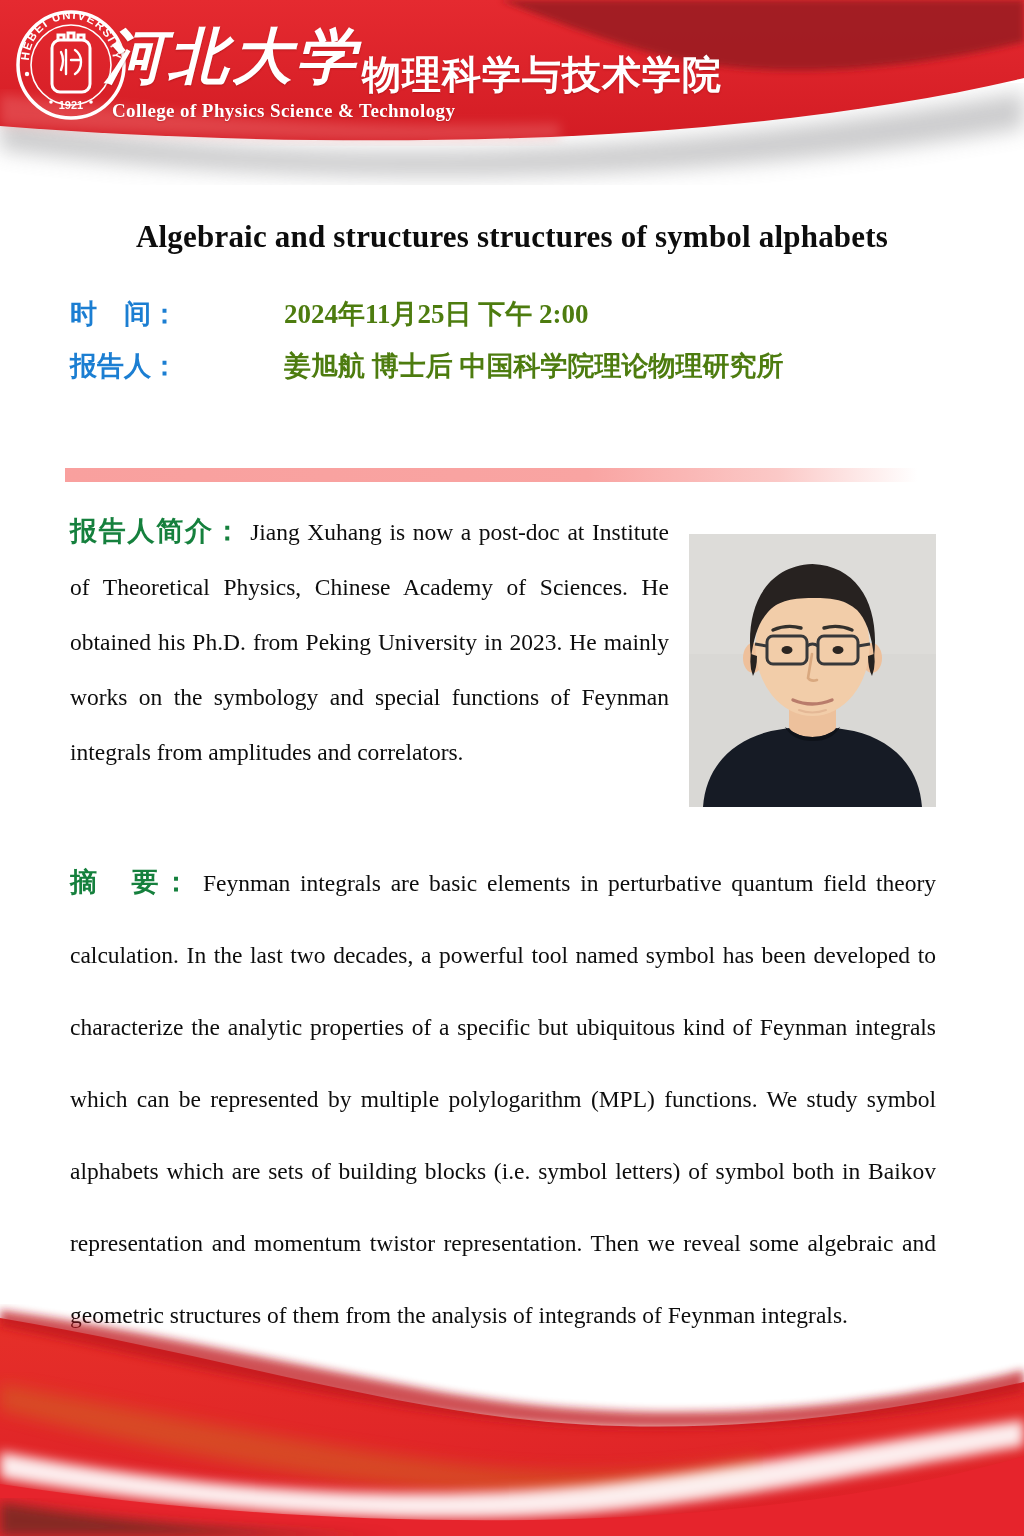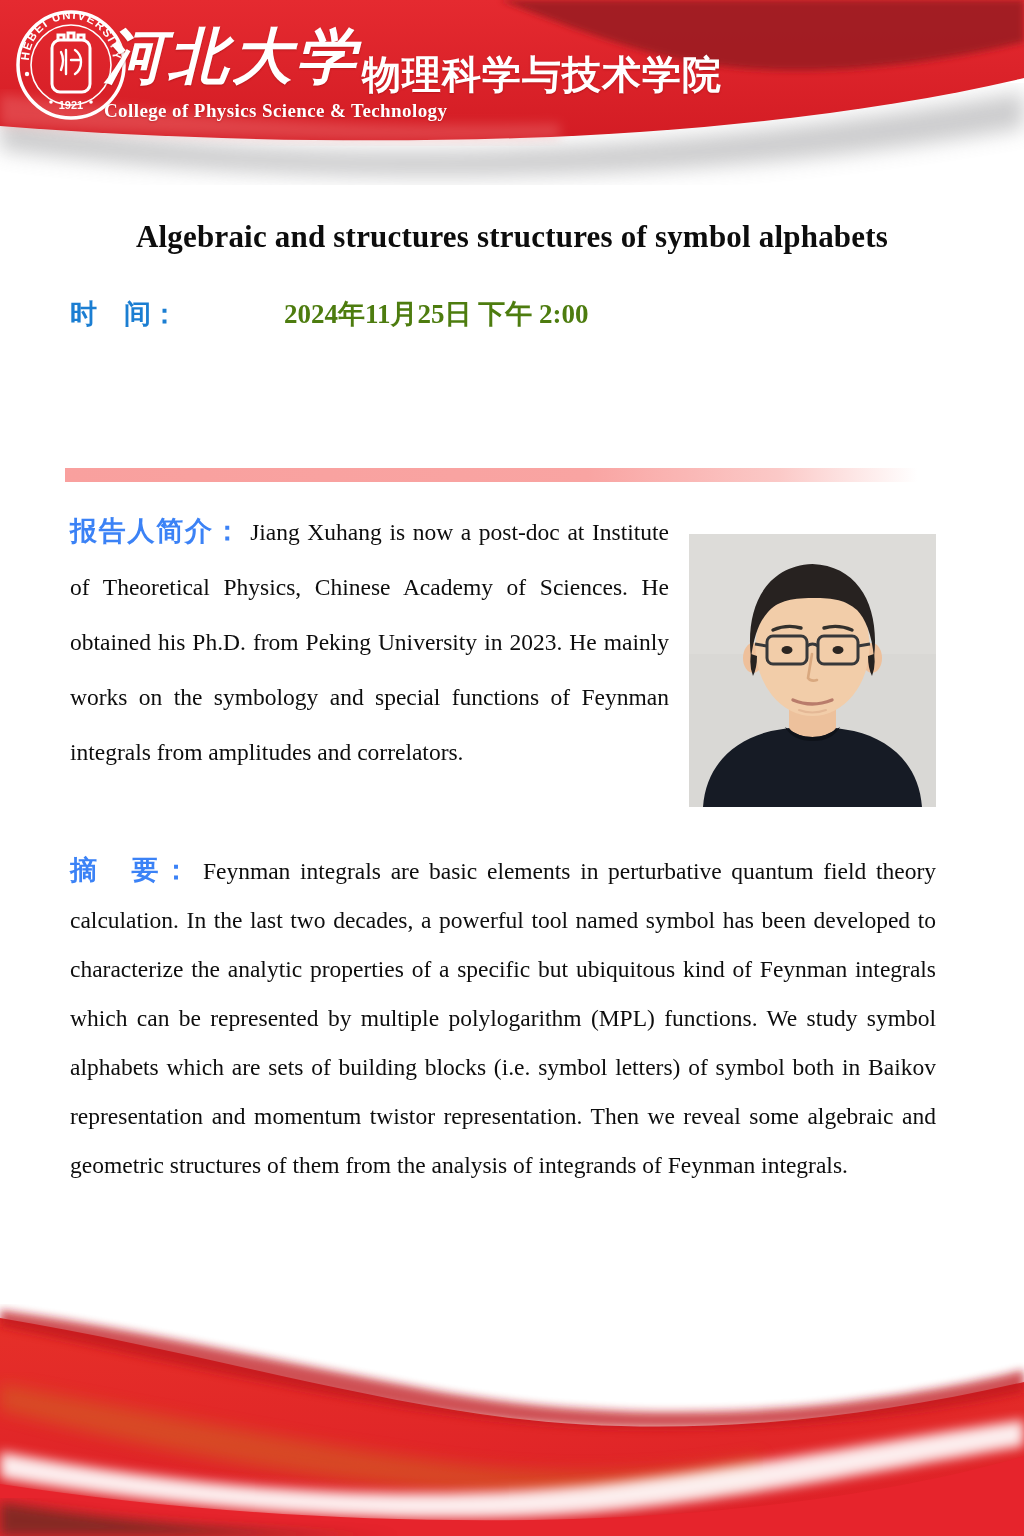--- a/index.html
+++ b/index.html
@@ -18,21 +18,21 @@
     display:inline-block;font-size:60px;font-weight:bold;line-height:86px;
     letter-spacing:4px;font-style:italic;vertical-align:bottom;
     text-shadow:0 1px 2px rgba(120,0,0,.35);
   }
   .college-cn{
     display:inline-block;font-size:39px;font-weight:bold;line-height:50px;
     vertical-align:bottom;margin-left:2px;letter-spacing:1px;
     text-shadow:0 1px 2px rgba(120,0,0,.35);
   }
   .college-en{
-    font-size:19px;font-weight:bold;letter-spacing:.4px;margin-top:0px;margin-left:0;
+    font-size:19px;font-weight:bold;letter-spacing:.4px;margin-top:0px;margin-left:8px;
     text-shadow:0 1px 2px rgba(120,0,0,.3);
   }
   
   .title{
     position:absolute;top:198px;left:40px;width:944px;text-align:center;
     font-size:31px;font-weight:bold;color:#0d0d0d;letter-spacing:.2px;
   }
   
   .info{position:absolute;top:296px;left:70px;width:880px;}
   .info-row{display:flex;align-items:baseline;height:52px;gap:24px;}
@@ -47,25 +47,25 @@
     background:linear-gradient(to right,#f9a09e 0%,#f9a4a2 60%,#fbc9c7 82%,rgba(255,255,255,0) 98%);
   }
   
   .bio{position:absolute;top:504px;left:70px;width:866px;}
   .bio-photo{
     float:right;width:247px;height:273px;margin-left:20px;margin-top:30px;margin-bottom:6px;
   }
   .bio-para{
     font-size:23.5px;line-height:55px;text-align:justify;color:#0d0d0d;margin:0;
   }
-  .inline-label{color:#3b82f6;font-weight:bold;font-size:27px;margin-top:35px;}
+  .inline-label{color:#15803d;font-weight:bold;font-size:27px;margin-top:35px;}
   
   .abstract{position:absolute;top:846px;left:70px;width:866px;}
   .abstract-para{
-    font-size:23.5px;line-height:49px;text-align:justify;color:#0d0d0d;margin:0;
+    font-size:23.5px;line-height:72px;text-align:justify;color:#0d0d0d;margin:0;
   }
   
   .footer-art{position:absolute;left:0;bottom:0;width:1024px;height:232px;}
 </style>
 </head>
 <body>
 
 <div class="page">
 
   <svg class="header-art" viewBox="0 0 1024 215" preserveAspectRatio="none">
@@ -121,20 +121,24 @@
     <div class="college-en">College of Physics Science &amp; Technology</div>
   </div>
 
   <h1 class="title">Algebraic and structures structures of symbol alphabets</h1>
 
   <div class="info">
     <div class="info-row">
       <span class="info-label">时　间：</span>
       <span class="info-value">2024年11月25日 下午 2:00</span>
     </div>
+    <div class="info-row">
+      <span class="info-label">报告人：</span>
+      <span class="info-value">姜旭航 博士后 中国科学院理论物理研究所</span>
+    </div>
   </div>
 
   <div class="divider"></div>
 
   <div class="bio">
     <svg class="bio-photo" viewBox="0 0 247 273" preserveAspectRatio="none">
       <rect x="0" y="0" width="247" height="273" fill="#d9d8d5"></rect>
       <rect x="0" y="0" width="247" height="120" fill="#dddcd9"></rect>
 
       <rect x="100" y="158" width="47" height="52" rx="14" fill="#edc19c"></rect>

